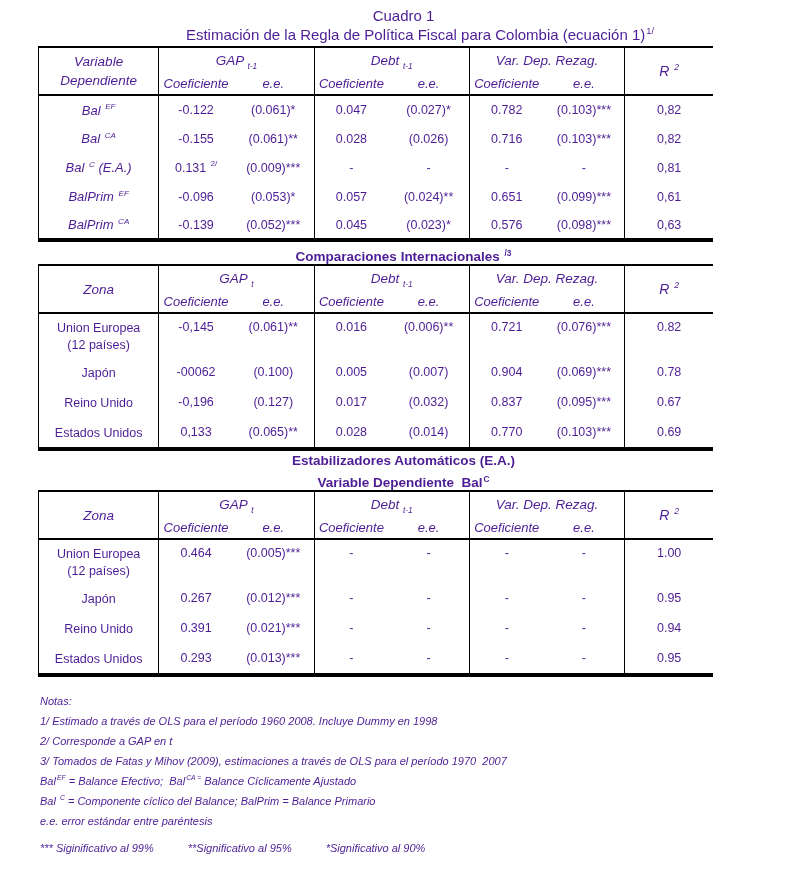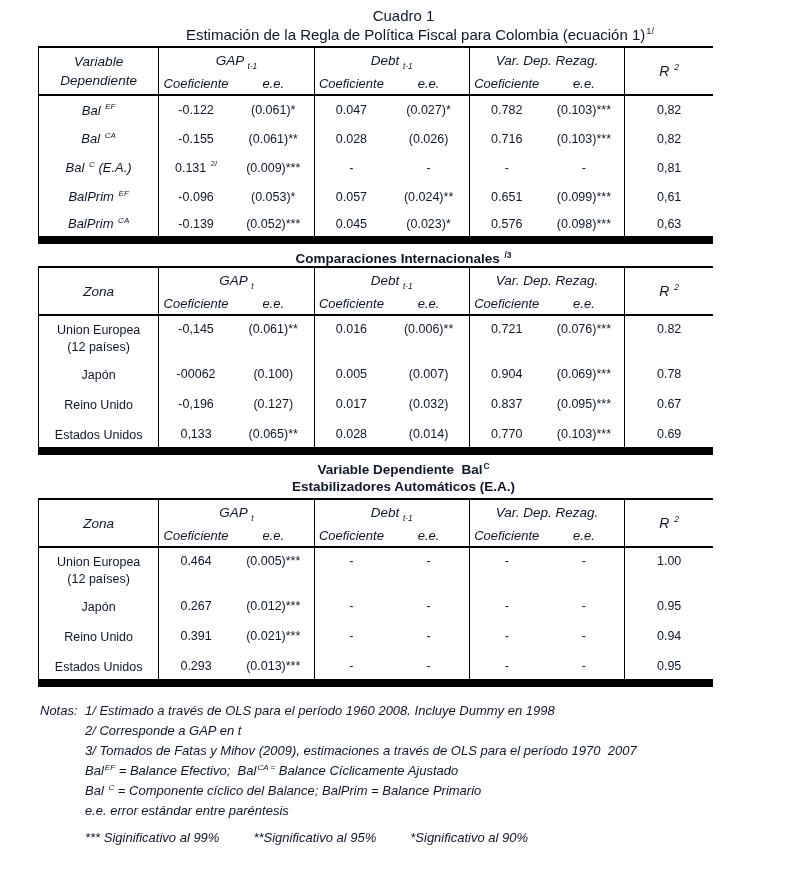--- a/index.html
+++ b/index.html
@@ -1,49 +1,49 @@
 <!DOCTYPE html>
 <html><head>
 <meta charset="utf-8">
 <style>
   html,body{margin:0;padding:0;background:#fff;}
   .page{
-    width:807px;height:874px;background:#ffffff;color:#0f172a;
+    width:807px;height:874px;background:#ffffff;color:#4c1d95;
     font-family:"Liberation Sans",sans-serif;position:relative;overflow:hidden;
   }
   .rich{white-space:pre-wrap;}
   sup{font-size:0.62em;vertical-align:super;line-height:0;margin-left:1px;}
   sub{font-size:0.62em;vertical-align:sub;line-height:0;}
   .title{padding-top:7px;text-align:center;font-size:15px;}
   .subtitle{text-align:center;font-size:15px;margin-top:2px;margin-bottom:3px;padding-left:33px;}
   .section{text-align:center;font-size:13.5px;font-weight:bold;}
   .sec-gap{margin-top:7px;}
   .sec-line2{margin-top:2px;margin-bottom:4px;}
 
   table.est-table{
     border-collapse:collapse;table-layout:fixed;width:675px;margin-left:38px;
-    border-top:2px solid #000;border-bottom:8px solid #000000;border-left:1px solid #000;
+    border-top:2px solid #000;border-bottom:4px solid #000000;border-left:1px solid #000;
   }
   table.est-table th, table.est-table td{padding:0;font-weight:normal;}
   .bR{border-right:1px solid #000;}
   .hdrB{border-bottom:2px solid #000;}
   .h-label{font-style:italic;font-size:13.5px;text-align:center;line-height:19px;}
   .h-group{font-style:italic;font-size:13.5px;text-align:center;height:24px;vertical-align:middle;}
   .h-sub{font-style:italic;font-size:13px;text-align:center;height:22px;vertical-align:middle;}
   .h-r2{font-style:italic;font-size:14px;text-align:center;}
   tr.data td{font-size:12.5px;text-align:center;}
   .t1 tr.data{height:29px;padding-left:12px;}
   .t1 tr.data td{vertical-align:middle;}
   .t1 td.lab{font-style:italic;font-size:13px;}
   .t23 tr.data{height:30px;}
   .t23 tr.data.first{height:46px;}
   .t23 tr.data td{vertical-align:top;padding-top:6px;}
   .t23 td.lab{font-size:12.5px;line-height:17px;}
 
-  .notes{margin-left:40px;margin-top:14px;font-style:italic;font-size:13px;display:flex;}
+  .notes{margin-left:40px;margin-top:14px;font-style:italic;font-size:11px;display:flex;flex-direction:column;}
   .notes-label{width:45px;flex:none;line-height:20px;}
   .notes-lines{flex:1;}
   .note-line{line-height:20px;}
   .sig-line{line-height:20px;margin-top:7px;}
   .sig-line span{margin-right:34px;}
 </style>
 </head>
 <body>
 
 <div class="page">
@@ -227,22 +227,22 @@
             <td class="rich">0.028</td>
             <td class="bR rich">(0.014)</td>
             <td class="rich">0.770</td>
             <td class="bR rich">(0.103)***</td>
             <td class="rich">0.69</td>
           </tr>
         </tbody>
       </table>
     </div>
 
+  <div class="section sec-line2 rich">Estabilizadores Automáticos (E.A.)</div>
   <div class="section sec-gap rich">Variable Dependiente  Bal<sup>C</sup></div>
-  <div class="section sec-line2 rich">Estabilizadores Automáticos (E.A.)</div>
 
   <div id="t-balc">
       <table class="est-table t23">
         <colgroup>
           <col style="width: 120px;">
           <col style="width: 74px;">
           <col style="width: 81px;">
           <col style="width: 74px;">
           <col style="width: 81px;">
           <col style="width: 74px;">

